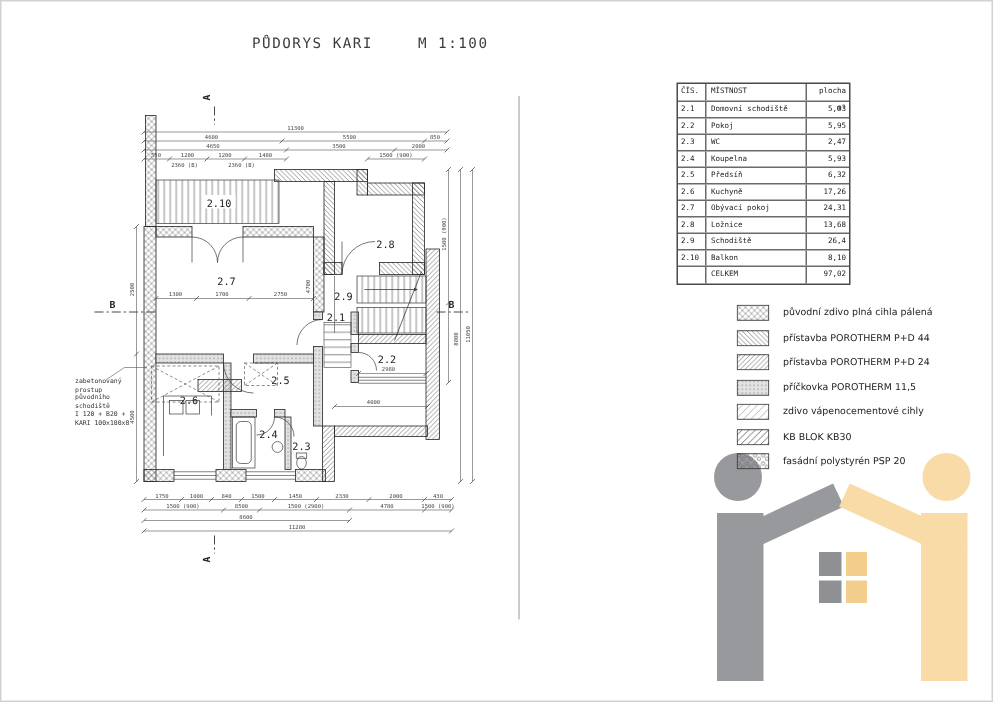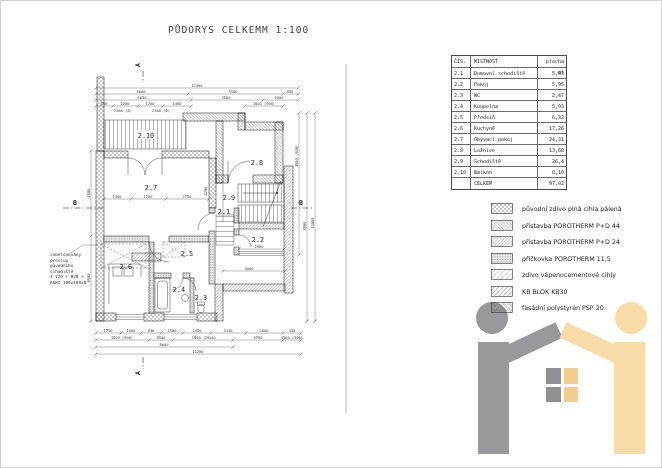--- a/index.html
+++ b/index.html
@@ -1,21 +1,21 @@
 <!DOCTYPE html>
 <html><head>
 <meta charset="utf-8">
 <style>
   html,body{margin:0;padding:0;background:#fff;}
   #sheet{position:relative;width:662px;height:468px;background:#fff;border:1px solid #d2d2d2;box-sizing:border-box;overflow:hidden;font-family:"DejaVu Sans Mono",monospace;}
   #planlayer{position:absolute;left:0;top:0;z-index:1;}
   .overlay{position:absolute;z-index:2;}
   
   #title{left:167px;top:23px;font-size:9.5px;letter-spacing:1px;color:#3c3c3c;white-space:nowrap;}
-  #title .scale{}
+  #title .scale{margin-left:30px;}
   
   #rtable{left:450px;top:54px;width:114px;border:1px solid #4a4a4a;font-size:5px;color:#222;background:transparent;}
   .trow{display:flex;height:10px;line-height:10px;border-top:0.5px solid #6a6a6a;}
   .trow.head{border-top:none;height:11px;line-height:11px;}
   .trow.total{height:11px;line-height:11px;}
   .c1{width:16px;padding-left:2px;border-right:0.5px solid #6a6a6a;}
   .c2{flex:1;padding-left:3px;border-right:0.5px solid #6a6a6a;overflow:hidden;white-space:nowrap;}
   .c3{width:26px;text-align:right;padding-right:2px;}
   
   #legend{left:490px;top:202px;}
@@ -333,21 +333,21 @@
       <text class="roomtxt" x="223" y="213" font-size="6.2">2.1</text>
       <text class="roomtxt" x="257" y="241">2.2</text>
       <text class="roomtxt" x="186" y="255">2.5</text>
       <text class="roomtxt" x="125" y="268">2.6</text>
       <text class="roomtxt" x="178" y="291">2.4</text>
       <text class="roomtxt" x="200" y="299" font-size="6">2.3</text>
     </g>
   </svg>
 
   <div id="title" class="overlay">
-    <span>PŮDORYS CELKEM</span><span class="scale">M 1:100</span>
+    <span>PŮDORYS KARI</span><span class="scale">M 1:100</span>
   </div>
 
   <div id="rtable" class="overlay">
     <div class="trow head">
       <div class="c1">ČÍS.</div>
       <div class="c2">MÍSTNOST</div>
       <div class="c3">plocha m²</div>
     </div>
     <div class="trow">
         <div class="c1">2.1</div>

